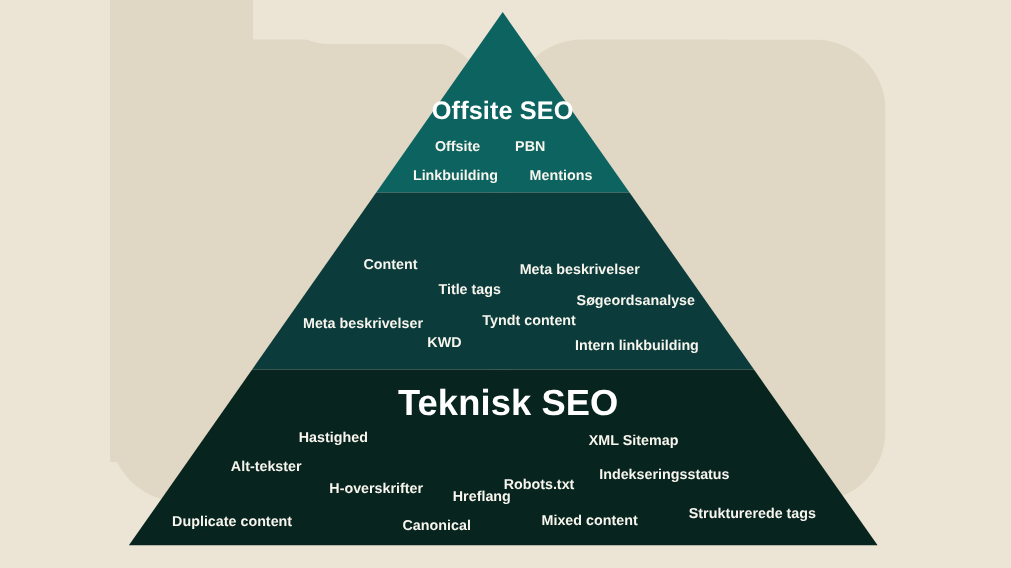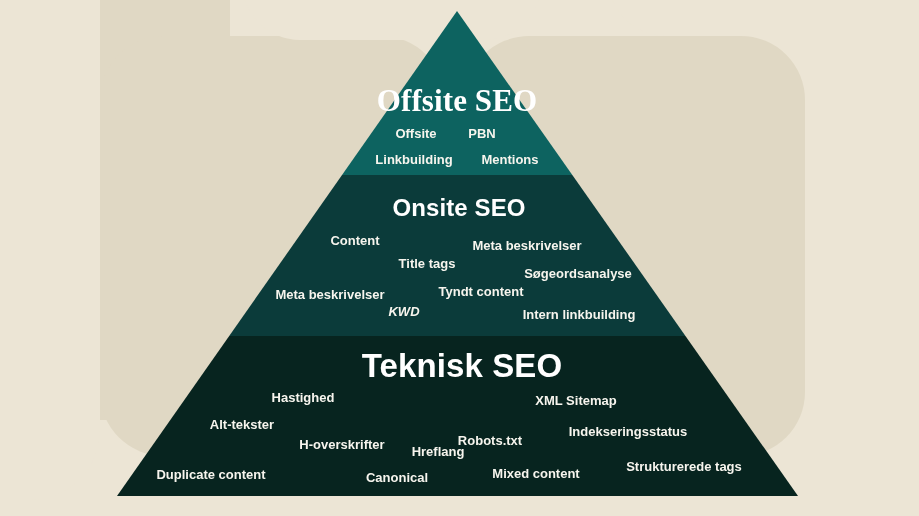--- a/index.html
+++ b/index.html
@@ -44,22 +44,21 @@
 
   .band-label {
     position: absolute;
     color: #ffffff;
     font-weight: bold;
     white-space: nowrap;
     transform: translate(-50%, -50%);
     letter-spacing: 0.1px;
   }
   .title-offsite {
-    font-size: 31px;
-    font-family: Liberation Serif, serif;
+    font-size: 23px;
   }
   .title-onsite {
     font-size: 24px;
   }
   .title-teknisk {
     font-size: 33px;
   }
   .kw {
     position: absolute;
     color: #f7f5ee;
@@ -96,35 +95,34 @@
       <rect id="tier-bot-rect" x="0" y="336" width="919" height="180" fill="#07241f"></rect>
     </g>
   </svg>
 
   <div id="labels" class="pyramid">
       <div class="band-label title-offsite" style="left: 457px; top: 101px; color: rgb(255, 255, 255);">Offsite SEO</div>
       <div class="kw" style="left: 416px; top: 133px;">Offsite</div>
       <div class="kw" style="left: 482px; top: 133px;">PBN</div>
       <div class="kw" style="left: 414px; top: 159px;">Linkbuilding</div>
       <div class="kw" style="left: 510px; top: 159px;">Mentions</div>
-      <div class="band-label title-onsite" style="left: 459px; top: 208px; color: rgb(255, 255, 255);">Onsite SEO</div>
       <div class="kw" style="left: 355px; top: 240px;">Content</div>
       <div class="kw" style="left: 527px; top: 245px;">Meta beskrivelser</div>
       <div class="kw" style="left: 427px; top: 263px;">Title tags</div>
       <div class="kw" style="left: 578px; top: 273px;">Søgeordsanalyse</div>
       <div class="kw" style="left: 330px; top: 294px;">Meta beskrivelser</div>
       <div class="kw" style="left: 481px; top: 291px;">Tyndt content</div>
-      <div class="kw" style="left: 404px; top: 311px; font-style: italic;">KWD</div>
+      <div class="kw" style="left: 404px; top: 311px;">KWD</div>
       <div class="kw" style="left: 579px; top: 314px;">Intern linkbuilding</div>
       <div class="band-label title-teknisk" style="left: 462px; top: 366px; color: rgb(255, 255, 255);">Teknisk SEO</div>
       <div class="kw" style="left: 303px; top: 397px;">Hastighed</div>
       <div class="kw" style="left: 438px; top: 411px; margin-top: 40px;">Hreflang</div>
       <div class="kw" style="left: 576px; top: 400px;">XML Sitemap</div>
       <div class="kw" style="left: 242px; top: 424px; text-align: center;">Alt-tekster</div>
-      <div class="kw" style="left: 628px; top: 431px;">Indekseringsstatus</div>
+      <div class="kw" style="left: 604px; top: 431px;">Indekseringsstatus</div>
       <div class="kw" style="left: 342px; top: 444px;">H-overskrifter</div>
       <div class="kw" style="left: 490px; top: 440px;">Robots.txt</div>
       <div class="kw" style="left: 211px; top: 474px;">Duplicate content</div>
       <div class="kw" style="left: 397px; top: 477px;">Canonical</div>
       <div class="kw" style="left: 536px; top: 473px;">Mixed content</div>
       <div class="kw" style="left: 684px; top: 466px;">Strukturerede tags</div>
     </div>
 
 </div>
 

